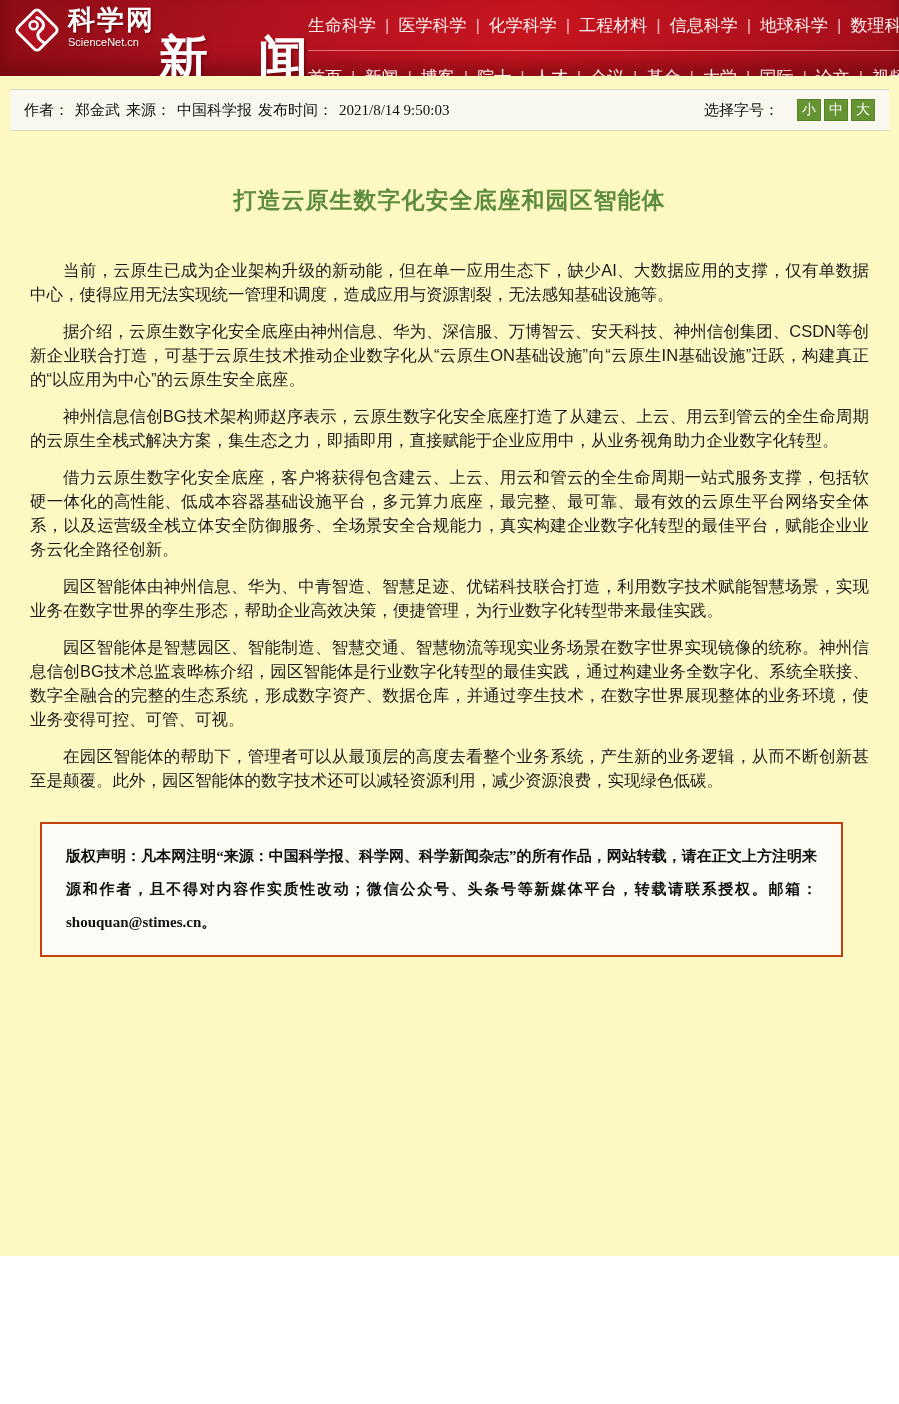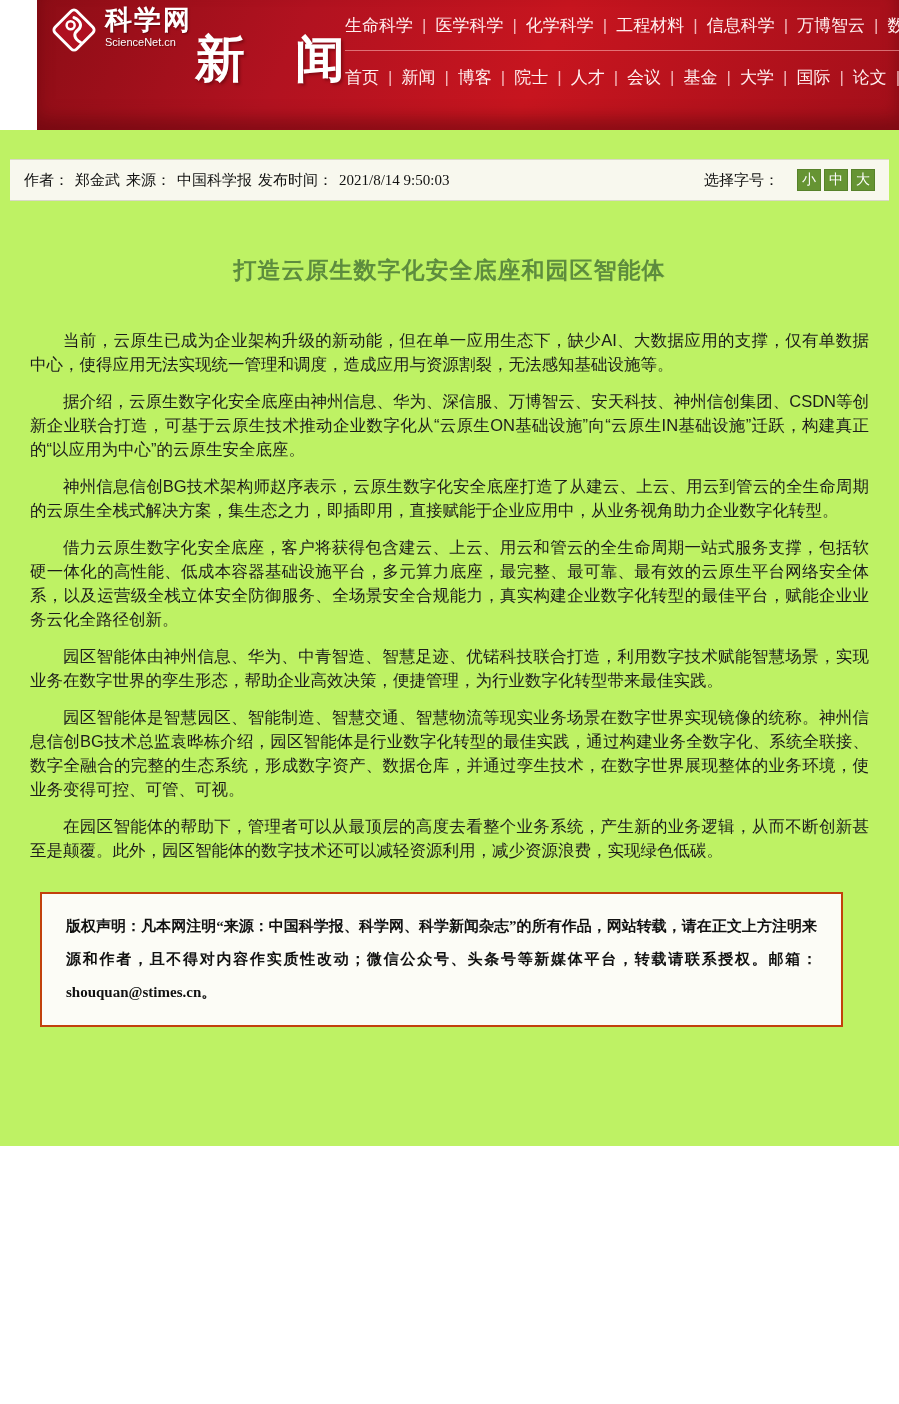--- a/index.html
+++ b/index.html
@@ -7,25 +7,24 @@
     width: 899px; height: 1404px;
     font-family: "Liberation Sans", sans-serif;
     background: #ffffff;
     position: relative;
     overflow: hidden;
   }
 
   
   .site-header {
     position: relative;
-    height: 130px;
+    height: 76px;
     background: linear-gradient(115deg, #8d0d16 0%, #b21220 30%, #c7151f 58%, #a30f1a 100%);
     box-shadow: inset 0 -12px 16px rgba(92,5,12,.5);
     overflow: hidden;
-    margin-left: 37px;
   }
   .logo-block {
     position: absolute; left: 14px; top: 7px;
     display: flex; align-items: flex-start; gap: 8px;
     cursor: pointer;
   }
   .logo-text-wrap { display: flex; flex-direction: column; line-height: 1; }
   .logo-title {
     color: #ffffff; font-size: 27px; font-weight: bold;
     letter-spacing: 2px; text-shadow: 1px 1px 2px rgba(60,0,5,.6);
@@ -59,24 +58,24 @@
   }
   .nav-link:not(:last-child)::after {
     content: "|";
     color: rgba(255,220,220,.8);
     padding: 0 9px;
     font-weight: normal;
   }
 
   
   .page-body {
-    background: #bef264;
-    height: 1016px;
+    background: #fef9c3;
+    height: 1180px;
     box-sizing: border-box;
-    padding-top: 29px;
+    padding-top: 13px;
   }
 
   
   .meta-bar {
     margin: 0 10px;
     background: #f8f8ee;
     border-top: 1px solid #d9d9c6;
     border-bottom: 1px solid #d9d9c6;
     height: 42px;
     display: flex; align-items: center;
@@ -147,21 +146,21 @@
     </span>
     <span class="logo-text-wrap">
       <span class="logo-title">科学网</span>
       <span class="logo-subtitle">ScienceNet.cn</span>
     </span>
   </div>
 
   <div class="section-title">新 闻</div>
 
   <div class="header-nav">
-    <div class="nav-row nav-row-1"><a class="nav-link">生命科学</a><a class="nav-link">医学科学</a><a class="nav-link">化学科学</a><a class="nav-link">工程材料</a><a class="nav-link">信息科学</a><a class="nav-link">万博智云</a><a class="nav-link">数理科学</a></div>
+    <div class="nav-row nav-row-1"><a class="nav-link">生命科学</a><a class="nav-link">医学科学</a><a class="nav-link">化学科学</a><a class="nav-link">工程材料</a><a class="nav-link">信息科学</a><a class="nav-link">地球科学</a><a class="nav-link">数理科学</a></div>
     <div class="nav-row nav-row-2"><a class="nav-link">首页</a><a class="nav-link">新闻</a><a class="nav-link">博客</a><a class="nav-link">院士</a><a class="nav-link">人才</a><a class="nav-link">会议</a><a class="nav-link">基金</a><a class="nav-link">大学</a><a class="nav-link">国际</a><a class="nav-link">论文</a><a class="nav-link">视频</a></div>
   </div>
 </div>
 
 <div class="page-body">
 
   <div class="meta-bar">
     <div class="meta-left">
       <span>作者：</span>
       <span>郑金武</span>

